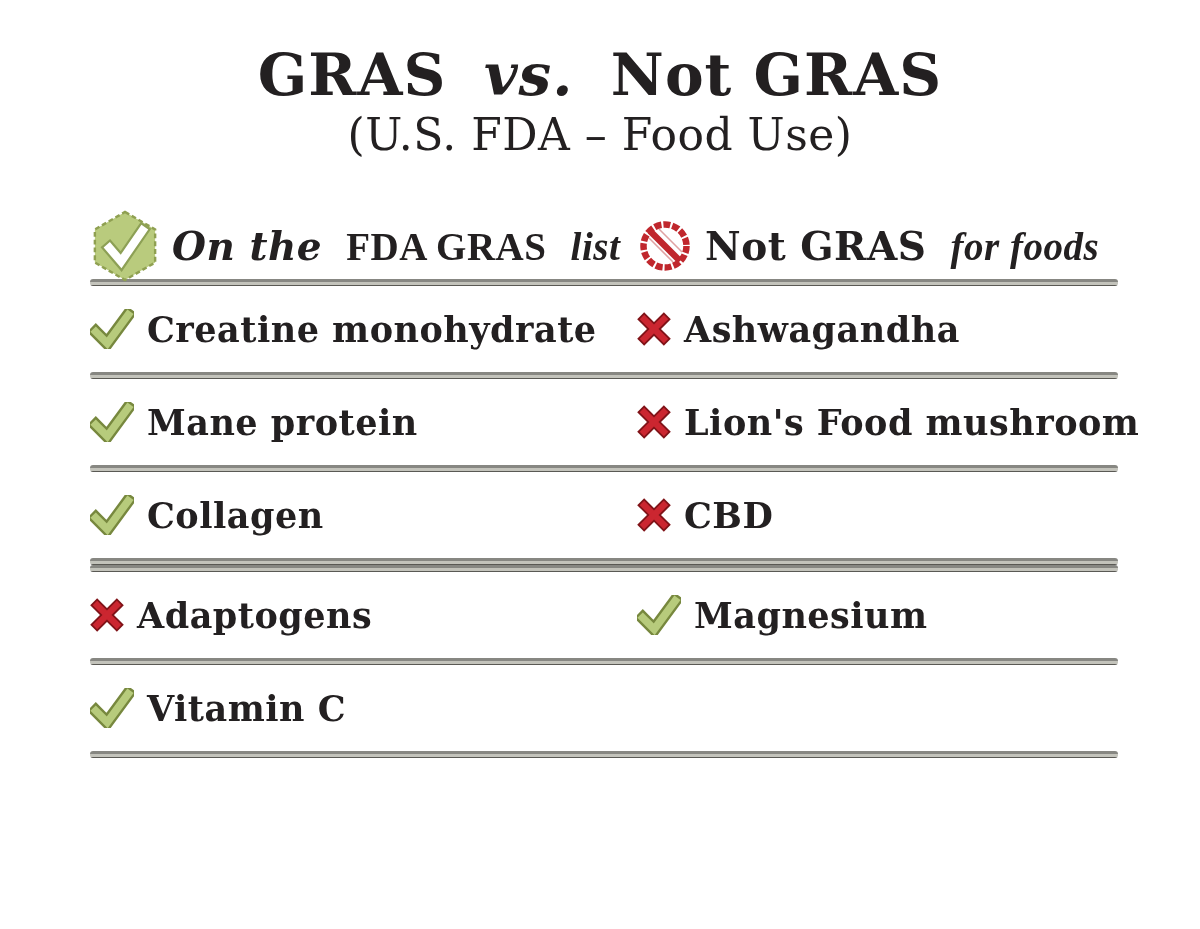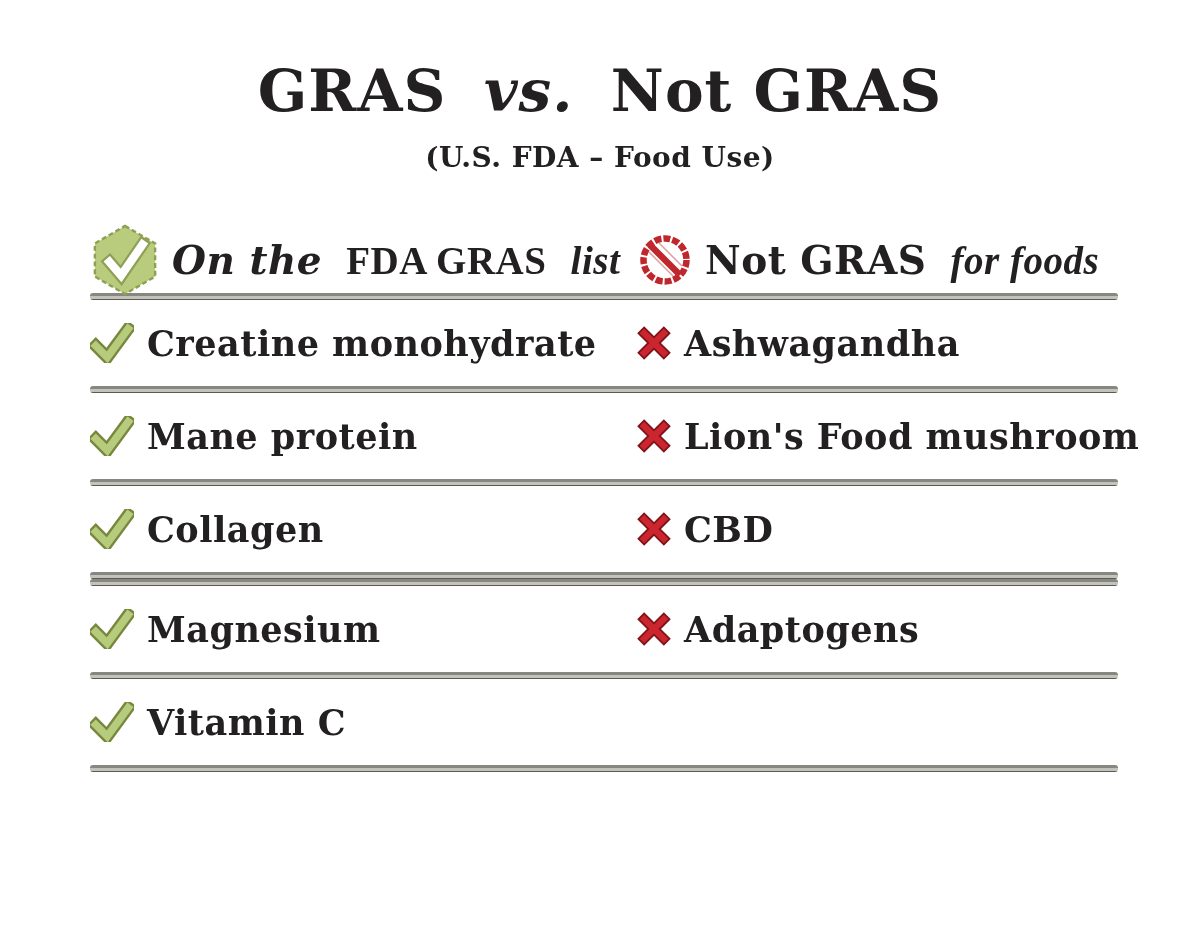--- a/index.html
+++ b/index.html
@@ -5,30 +5,30 @@
   html,body{margin:0;padding:0;background:#ffffff;}
   .page{
     position:relative;
     width:1200px;height:929px;
     background:#ffffff;
     overflow:hidden;
     font-family:"DejaVu Serif", serif;
     color:#232021;
   }
   
-  .title-block{ text-align:center; padding-top:60px; }
+  .title-block{ text-align:center; padding-top:44px; }
   .main-title{
     font-size:58px; font-weight:bold; line-height:1.08;
     letter-spacing:1px; color:#232021;
   }
   .main-title .word + .word{ margin-left:0.28em; }
   .main-title .vs{ font-style:italic; }
   .subtitle{
-    font-size:28px; font-weight:bold; line-height:1.1;
-    margin-top:20px; letter-spacing:0.5px; color:#232021;
+    font-size:44px; font-weight:normal; line-height:1.1;
+    margin-top:4px; letter-spacing:0.5px; color:#232021;
   }
   
   .table{
     margin:50px 82px 0 90px; 
   }
   .grid-row{
     display:grid;
     grid-template-columns:547px 1fr;
     align-items:center;
   }
@@ -189,41 +189,41 @@
     </div>
 
     <div class="divider"></div>
 
 
     <div class="divider"></div>
 
     <div class="grid-row item-row">
       <div class="cell">
         <span class="icon">
+          <svg width="34" height="34" viewBox="0 0 38 38">
+            <g stroke="#801318" stroke-width="11" stroke-linecap="square">
+                <line x1="8" y1="8" x2="30" y2="30"></line>
+                <line x1="30" y1="8" x2="8" y2="30"></line>
+              </g>
+            <g stroke="#cb2630" stroke-width="7" stroke-linecap="square">
+                <line x1="8" y1="8" x2="30" y2="30"></line>
+                <line x1="30" y1="8" x2="8" y2="30"></line>
+              </g>
+          </svg>
+        </span>
+        <span class="item-label">Adaptogens</span>
+      </div>
+      <div class="cell">
+        <span class="icon">
           <svg width="44" height="40" viewBox="0 0 46 42">
             <path d="M6 24 L18 36 L40 6" fill="none" stroke="#77883e" stroke-width="13" stroke-linecap="square"></path>
             <path d="M6 24 L18 36 L40 6" fill="none" stroke="#b7cb7c" stroke-width="8" stroke-linecap="square"></path>
           </svg>
         </span>
         <span class="item-label">Magnesium</span>
-      </div>
-      <div class="cell">
-        <span class="icon">
-          <svg width="34" height="34" viewBox="0 0 38 38">
-            <g stroke="#801318" stroke-width="11" stroke-linecap="square">
-                <line x1="8" y1="8" x2="30" y2="30"></line>
-                <line x1="30" y1="8" x2="8" y2="30"></line>
-              </g>
-            <g stroke="#cb2630" stroke-width="7" stroke-linecap="square">
-                <line x1="8" y1="8" x2="30" y2="30"></line>
-                <line x1="30" y1="8" x2="8" y2="30"></line>
-              </g>
-          </svg>
-        </span>
-        <span class="item-label">Adaptogens</span>
       </div>
     </div>
 
     <div class="divider"></div>
 
     <div class="grid-row item-row">
       <div class="cell">
         <span class="icon">
           <svg width="44" height="40" viewBox="0 0 46 42">
             <path d="M6 24 L18 36 L40 6" fill="none" stroke="#77883e" stroke-width="13" stroke-linecap="square"></path>

